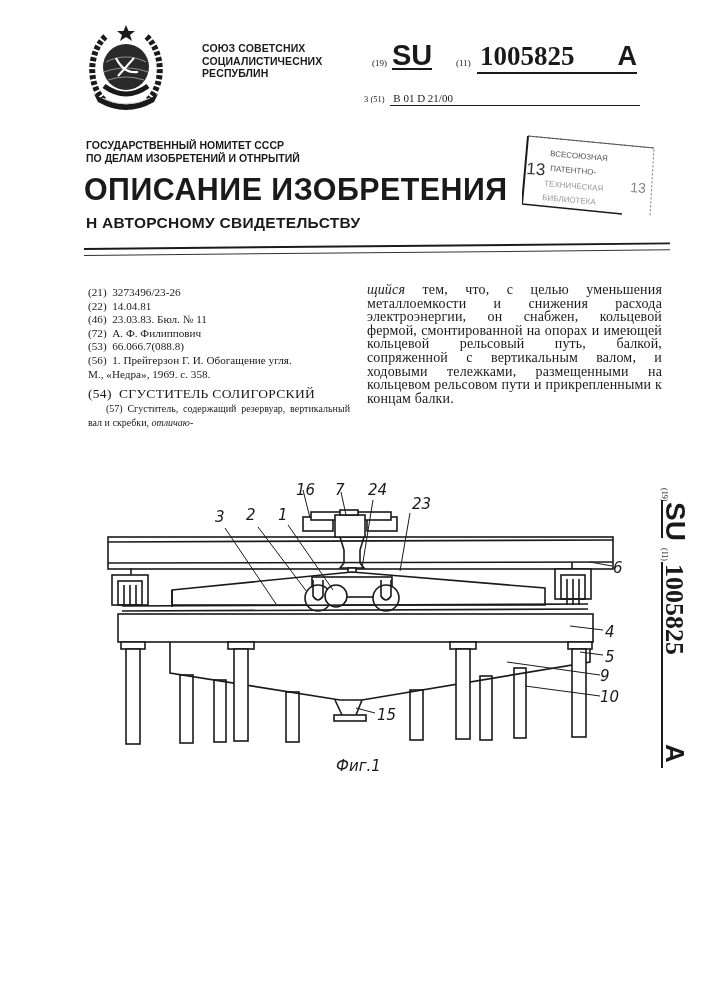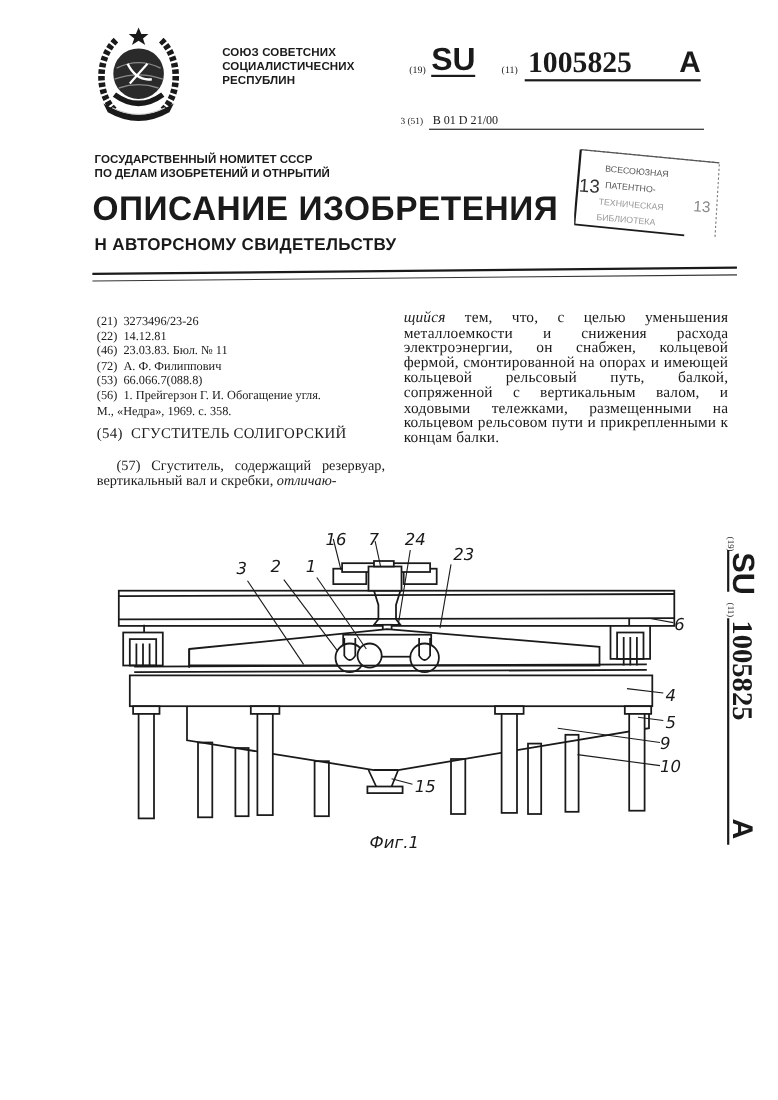--- a/index.html
+++ b/index.html
@@ -14,39 +14,39 @@
   #ussr { left:202px; top:42px; font-size:10.5px; line-height:12.5px; font-weight:bold; letter-spacing:0.1px; }
   #ussr div { white-space:nowrap; }
 
   #pubno { left:372px; top:42px; width:265px; height:32px; }
   #pubno .small { font-size:9px; position:absolute; top:16px; }
   #pubno .su { position:absolute; left:20px; top:0; font-size:29px; font-weight:bold; font-family:"Liberation Sans", sans-serif; border-bottom:2.5px solid #1a1a1a; line-height:26px; }
   #pubno .num { position:absolute; left:108px; top:0; font-size:27px; font-weight:bold; line-height:28px; font-family:"Liberation Serif", serif; }
   #pubno .kind { position:absolute; right:0; top:0; font-size:27px; font-weight:bold; font-family:"Liberation Sans", sans-serif; line-height:28px; }
   #pubno .uline { position:absolute; left:105px; right:0; top:30px; border-bottom:2px solid #1a1a1a; }
 
-  #ipc { left:364px; top:104px; width:276px; font-size:11px; }
+  #ipc { left:364px; top:92px; width:276px; font-size:11px; }
   #ipc .pre { font-size:8.5px; }
   #ipc .uline { position:absolute; left:26px; right:0; top:13px; border-bottom:1.6px solid #1a1a1a; }
 
   #committee { left:86px; top:139px; font-size:10.5px; line-height:13px; font-weight:bold; }
   #title { left:84px; top:172px; font-size:31px; font-weight:bold; letter-spacing:0.5px; line-height:36px; font-family:"Liberation Sans", sans-serif; transform:scaleX(0.98); transform-origin:left; }
   #subtitle { left:86px; top:214px; font-size:15.5px; font-weight:bold; letter-spacing:0.3px; font-family:"Liberation Sans", sans-serif; }
 
   #rule { left:84px; top:248px; width:586px; height:5px; border-top:2.5px solid #1a1a1a; border-bottom:1.5px solid #333; transform:rotate(-0.55deg); transform-origin:left; }
 
   #stamp { left:522px; top:132px; width:135px; height:85px; }
 
   
   #biblio { left:88px; top:286px; width:260px; font-size:11.2px; line-height:13.6px; }
   #biblio .row { white-space:nowrap; }
   #biblio .cont { padding-left:0; white-space:nowrap; }
   #biblio .indent { padding-left:14px; }
   #inv-title { left:88px; top:386px; font-size:13.5px; letter-spacing:0.3px; white-space:nowrap; }
-  #claim-a { left:88px; top:416px; width:262px; font-size:13px; line-height:13.6px; text-align:justify; }
+  #claim-a { left:88px; top:402px; width:262px; font-size:10px; line-height:13.6px; text-align:justify; }
 
   #claim-b { left:367px; top:283px; width:295px; font-size:14px; line-height:13.6px; text-align:justify; letter-spacing:0.15px; }
   .it { font-style:italic; }
   p { margin:0; }
   .ind { text-indent:18px; }
 
   
   #drawing { left:95px; top:470px; width:560px; height:330px; }
   #drawing text { font-family:"DejaVu Sans", sans-serif; font-style:italic; font-size:15px; fill:#1a1a1a; }
 
@@ -114,21 +114,21 @@
       <text x="28" y="24" font-size="8" transform="rotate(5 28 24)">ВСЕСОЮЗНАЯ</text>
       <text x="28" y="39" font-size="8" transform="rotate(5 28 39)">ПАТЕНТНО-</text>
       <text x="22" y="54" font-size="8" fill="#999" transform="rotate(5 22 54)">ТЕХНИЧЕСКАЯ</text>
       <text x="20" y="68" font-size="8" fill="#999" transform="rotate(5 20 68)">БИБЛИОТЕКА</text>
     </g>
   </svg>
 </div>
 
 <div id="biblio" class="abs serif">
   <div class="row"><span>(21)</span>&nbsp; <span>3273496/23-26</span></div>
-  <div class="row"><span>(22)</span>&nbsp; <span>14.12.81</span></div>
+  <div class="row"><span>(22)</span>&nbsp; <span>14.04.81</span></div>
   <div class="row"><span>(46)</span>&nbsp; <span>23.03.83. Бюл. № 11</span></div>
   <div class="row"><span>(72)</span>&nbsp; <span>А. Ф. Филиппович</span></div>
   <div class="row"><span>(53)</span>&nbsp; <span>66.066.7(088.8)</span></div>
   <div class="row"><span>(56)</span>&nbsp; <span>1. Прейгерзон Г. И. Обогащение угля.</span></div>
   <div class="cont">М., «Недра», 1969. с. 358.</div>
 </div>
 
 <div id="inv-title" class="abs serif">
   <span>(54)</span>&nbsp; <span>СГУСТИТЕЛЬ СОЛИГОРСКИЙ</span>
 </div>

